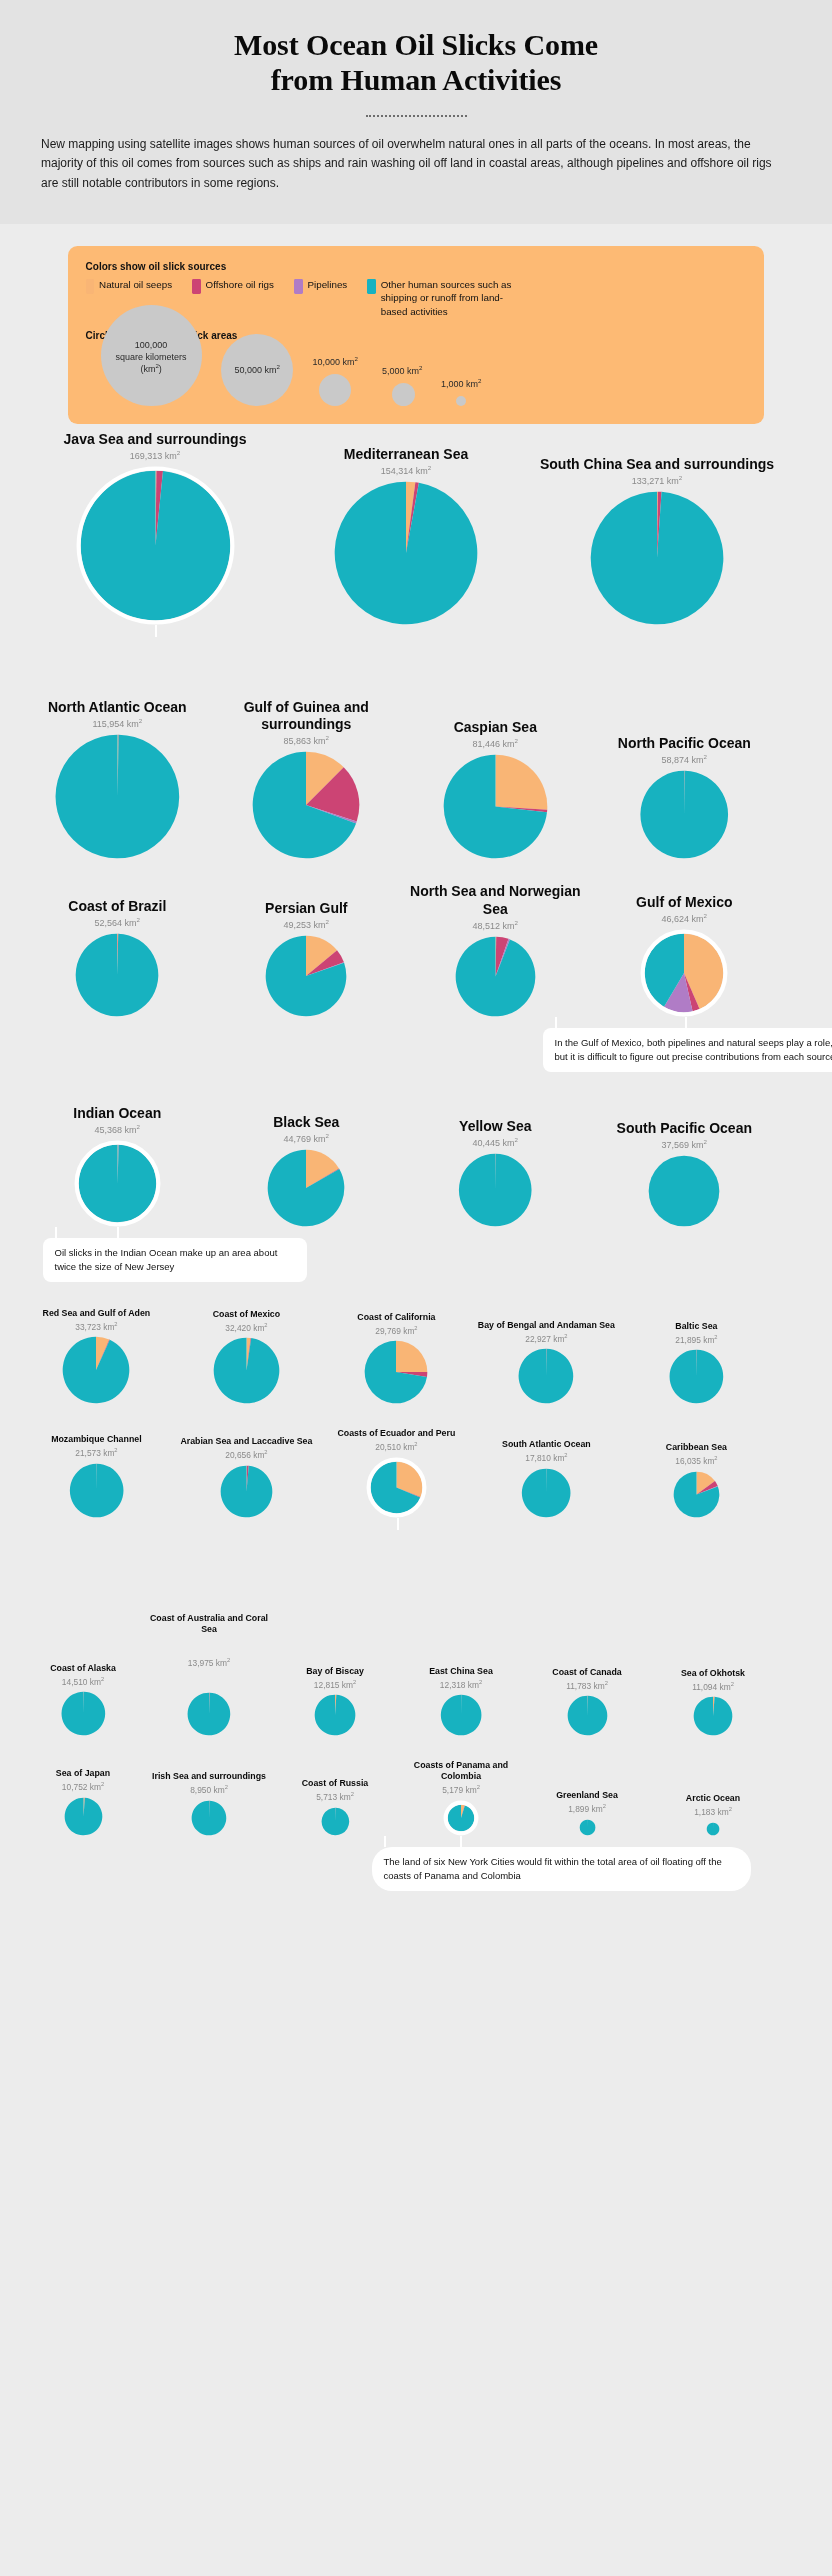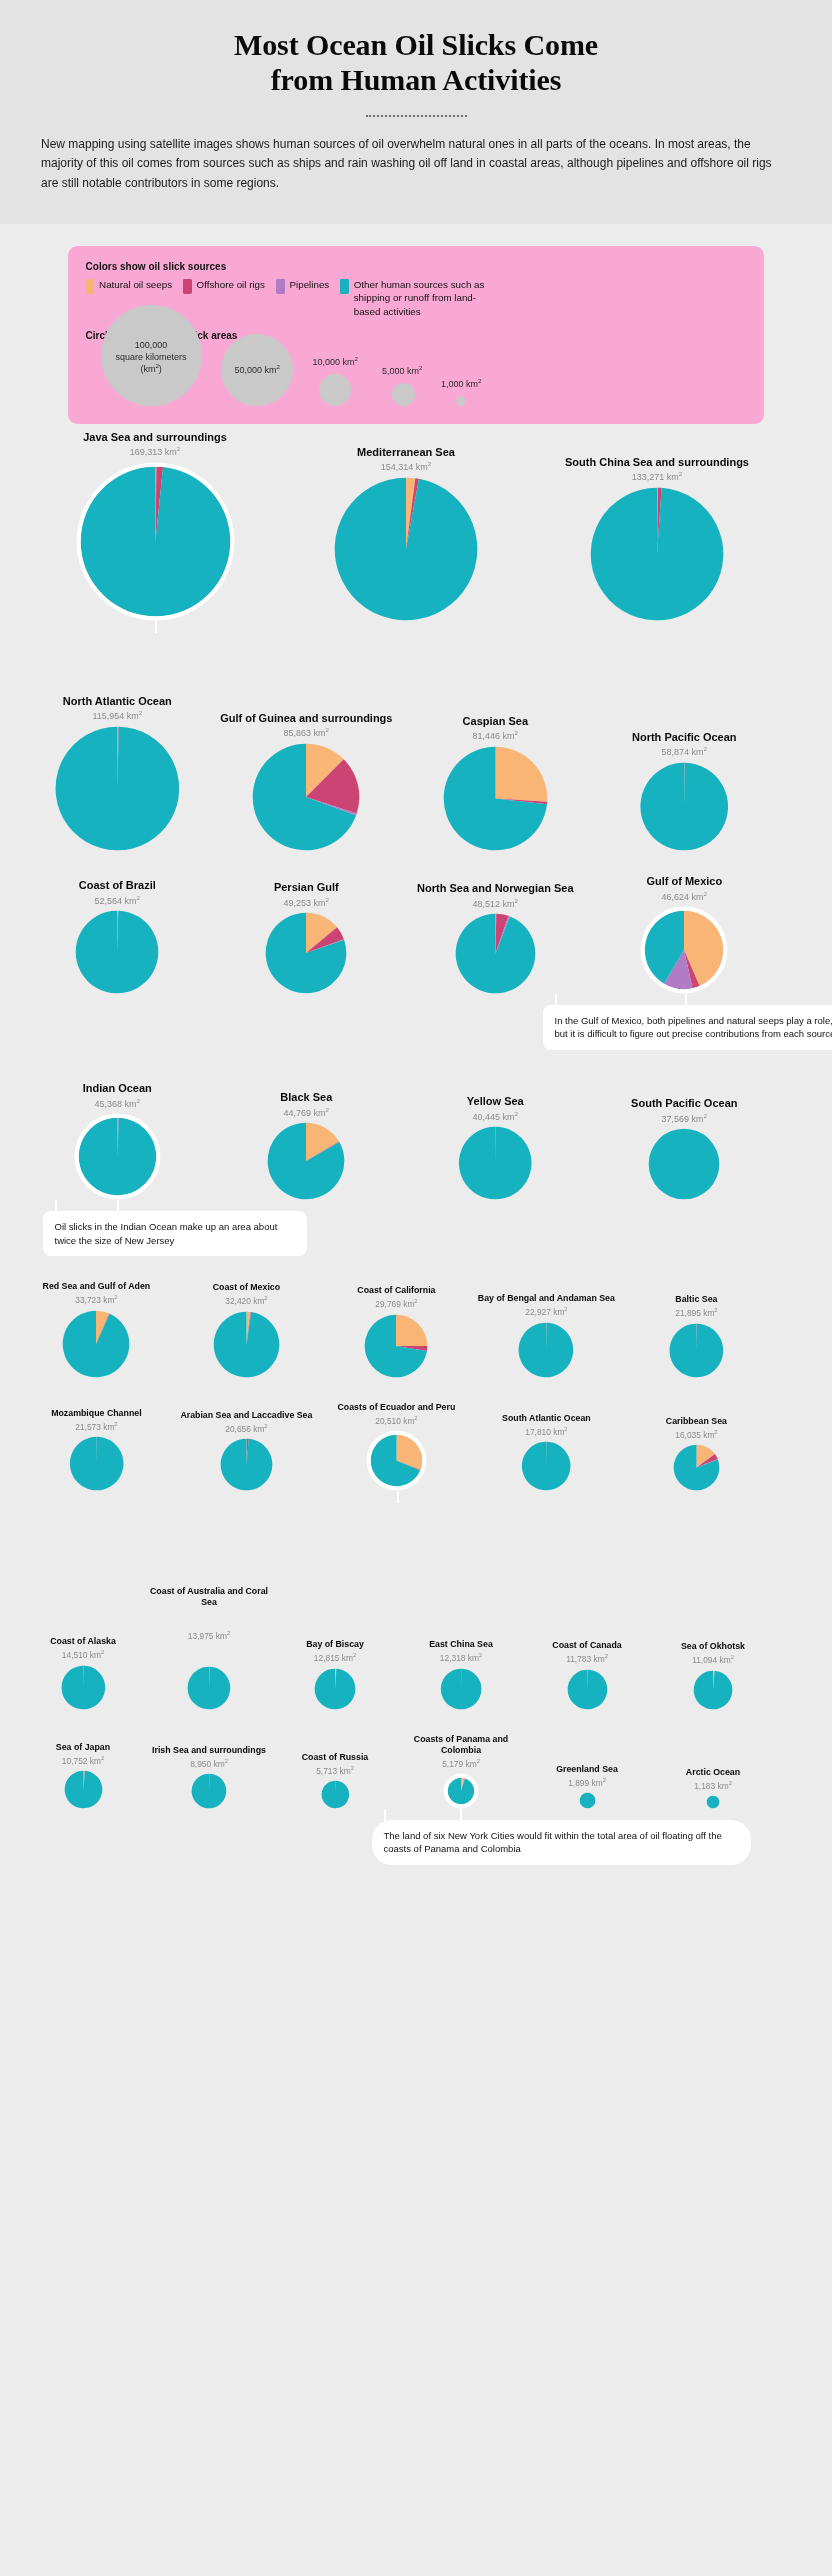--- a/index.html
+++ b/index.html
@@ -37,33 +37,33 @@
     font-size: 12px;
     line-height: 1.62;
     color: #1b1b1b;
     margin: 0;
     max-width: 757px;
   }
 
   
   .legend-wrap { padding: 21.6px 68px 0 68px; }
   .legend-card {
-    background: #f9a8d4;
+    background: #fdba74;
     border-radius: 9.5px;
     padding: 15px 17.6px 17.6px 17.6px;
   }
   .legend-title {
     font-size: 10px;
     font-weight: bold;
     margin: 0 0 6px 0;
   }
   .legend-items {
     display: flex;
     align-items: flex-start;
-    gap: 11px;
+    gap: 20px;
     flex-wrap: nowrap;
     margin-bottom: 12px;
   }
   .legend-item {
     display: flex;
     align-items: flex-start;
     gap: 4.7px;
     font-size: 9.8px;
     line-height: 1.38;
   }
@@ -108,21 +108,21 @@
     position: relative;
   }
   .cell {
     position: relative;
     display: flex;
     flex-direction: column;
     align-items: center;
     justify-content: flex-end;
   }
   .cell-name {
-    font-size: 11px;
+    font-size: 14px;
     font-weight: bold;
     text-align: center;
     line-height: 1.26;
     color: #0a0a0a;
     margin-bottom: 2.7px;
   }
   .cell-name.sm { font-size: 8.8px; }
   .cell-value {
     font-size: 9px;
     color: #8a8a8a;

